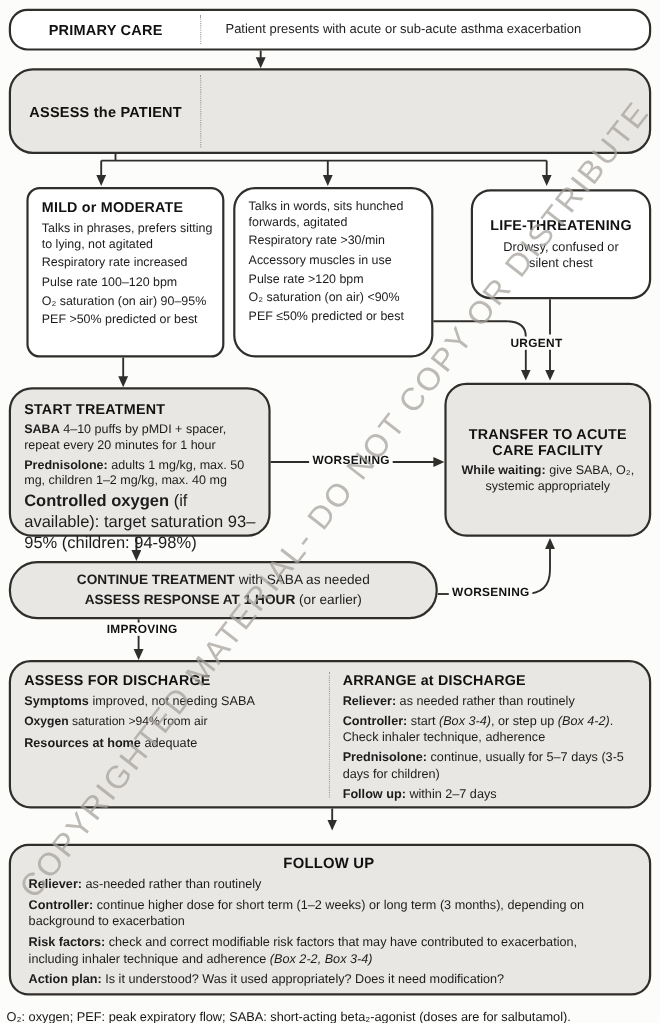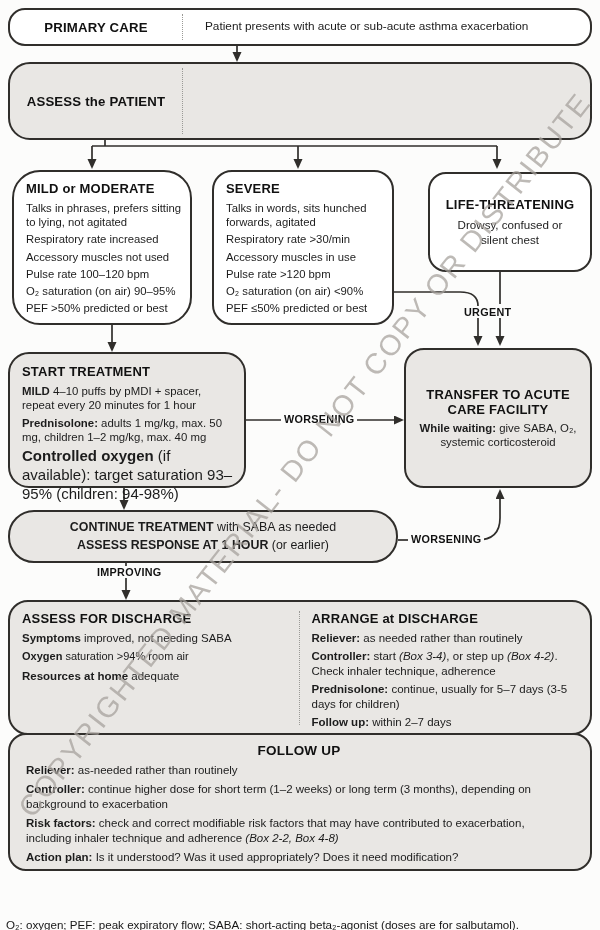--- a/index.html
+++ b/index.html
@@ -71,56 +71,54 @@
     <div class="rightcell">
       <p class="desc">Patient presents with acute or sub-acute asthma exacerbation</p>
     </div>
   </div>
 
   <div class="node gray split" style="left:8px;top:62px;width:584px;height:78px;border-radius:22px;">
     <div class="leftcell hd">ASSESS the PATIENT</div>
     <div class="divider"></div>
   </div>
 
-  <div class="node" style="left:12px;top:170px;width:180px;height:155px;border-radius:28px;padding:9px 6px 6px 12px;">
+  <div class="node" style="left:24px;top:170px;width:180px;height:155px;border-radius:12px;padding:9px 6px 6px 12px;">
     <p class="box-title">MILD or MODERATE</p>
     <p class="crit">Talks in phrases, prefers sitting to lying, not agitated</p>
     <p class="crit">Respiratory rate increased</p>
-    <p class="crit">Accessory muscles not used</p>
     <p class="crit">Pulse rate 100–120 bpm</p>
     <p class="crit">O₂ saturation (on air) 90–95%</p>
     <p class="crit">PEF &gt;50% predicted or best</p>
   </div>
 
   <div class="node" style="left:212px;top:170px;width:182px;height:155px;border-radius:20px;padding:9px 6px 6px 12px;">
-    <p class="box-title">SEVERE</p>
     <p class="crit">Talks in words, sits hunched forwards, agitated</p>
     <p class="crit">Respiratory rate &gt;30/min</p>
     <p class="crit">Accessory muscles in use</p>
     <p class="crit">Pulse rate &gt;120 bpm</p>
     <p class="crit">O₂ saturation (on air) &lt;90%</p>
     <p class="crit">PEF ≤50% predicted or best</p>
   </div>
 
   <div class="node" style="left:428px;top:172px;width:164px;height:100px;border-radius:18px;display:flex;flex-direction:column;align-items:center;justify-content:center;padding:4px 8px;">
     <p class="box-title center" style="margin:0 0 6px;">LIFE-THREATENING</p>
     <p class="crit center" style="font-size:11.6px;margin:0;max-width:110px;">Drowsy, confused or silent chest</p>
   </div>
 
   <div class="node gray" style="left:8px;top:352px;width:238px;height:136px;border-radius:21px;padding:10px 8px 6px 12px;">
     <p class="box-title">START TREATMENT</p>
-    <p class="crit" style="font-size:11.4px;"><b>MILD</b><span>  4–10 puffs by pMDI + spacer, repeat every 20 minutes for 1 hour</span></p>
+    <p class="crit" style="font-size:11.4px;"><b>SABA</b><span>  4–10 puffs by pMDI + spacer, repeat every 20 minutes for 1 hour</span></p>
     <p class="crit" style="font-size:11.4px;"><b>Prednisolone:</b><span> adults 1 mg/kg, max. 50 mg, children 1–2 mg/kg, max.  40 mg</span></p>
     <p class="crit" style="font-size:15px;"><b>Controlled oxygen</b><span> (if available): target saturation 93–95% (children: 94-98%)</span></p>
   </div>
 
   <div class="node gray" style="left:404px;top:348px;width:188px;height:140px;border-radius:20px;display:flex;flex-direction:column;align-items:center;justify-content:center;padding:5px 10px;">
     <p class="box-title center" style="margin:0;">TRANSFER TO ACUTE</p>
     <p class="box-title center" style="margin:0 0 4px;">CARE FACILITY</p>
-    <p class="crit center" style="font-size:11.4px;margin:0;"><b>While waiting:</b><span> give SABA, O₂, systemic corticosteroid</span></p>
+    <p class="crit center" style="font-size:11.4px;margin:0;"><b>While waiting:</b><span> give SABA, O₂, systemic appropriately</span></p>
   </div>
 
   <div class="node gray" style="left:8px;top:510px;width:390px;height:53px;border-radius:26px;display:flex;flex-direction:column;align-items:center;justify-content:center;">
     <p class="center" style="font-size:12.4px;margin:0;line-height:1.45;"><b>CONTINUE TREATMENT</b><span> with SABA as needed</span></p>
     <p class="center" style="font-size:12.4px;margin:0;line-height:1.45;"><b>ASSESS RESPONSE AT 1 HOUR</b><span> (or earlier)</span></p>
   </div>
 
   <div class="flowlabel" style="left:461px;top:306px;background:transparent;">URGENT</div>
   <div class="flowlabel" style="left:281px;top:413px;">WORSENING</div>
   <div class="flowlabel" style="left:408px;top:533px;">WORSENING</div>
@@ -138,25 +136,25 @@
       <div class="col2">
         <p class="box-title">ARRANGE at DISCHARGE</p>
         <p class="crit" style="font-size:11.5px;margin-bottom:4px;"><b>Reliever:</b><span> as needed rather than routinely</span></p>
         <p class="crit" style="font-size:11.5px;margin-bottom:4px;"><b>Controller:</b><span> start </span><i>(Box 3-4)</i><span>, or step up </span><i>(Box 4-2)</i><span>. Check inhaler technique, adherence</span></p>
         <p class="crit" style="font-size:11.5px;margin-bottom:4px;"><b>Prednisolone:</b><span> continue, usually for 5–7 days (3-5 days for children)</span></p>
         <p class="crit" style="font-size:11.5px;"><b>Follow up:</b><span> within 2–7 days</span></p>
       </div>
     </div>
   </div>
 
-  <div class="node gray" style="left:8px;top:733px;width:584px;height:138px;border-radius:18px;padding:8px 18px 6px 16px;">
+  <div class="node gray" style="left:8px;top:767px;width:584px;height:138px;border-radius:18px;padding:8px 18px 6px 16px;">
     <p class="box-title center" style="font-size:13.5px;margin:0 0 5px;">FOLLOW UP</p>
     <p class="crit" style="font-size:11.5px;margin-bottom:5px;"><b>Reliever:</b><span> as-needed rather than routinely</span></p>
     <p class="crit" style="font-size:11.5px;margin-bottom:5px;"><b>Controller:</b><span> continue higher dose for short term (1–2 weeks) or long term (3 months), depending on background to exacerbation</span></p>
-    <p class="crit" style="font-size:11.5px;margin-bottom:5px;"><b>Risk factors:</b><span> check and correct modifiable risk factors that may have contributed to exacerbation, including inhaler technique and adherence </span><i>(Box 2-2, Box 4-8)</i></p>
+    <p class="crit" style="font-size:11.5px;margin-bottom:5px;"><b>Risk factors:</b><span> check and correct modifiable risk factors that may have contributed to exacerbation, including inhaler technique and adherence </span><i>(Box 2-2, Box 3-4)</i></p>
     <p class="crit" style="font-size:11.5px;"><b>Action plan:</b><span> Is it understood? Was it used appropriately? Does it need modification?</span></p>
   </div>
 
   <p class="footnote">O₂: oxygen; PEF: peak expiratory flow; SABA: short-acting beta₂-agonist (doses are for salbutamol).</p>
 
   <div class="watermark">COPYRIGHTED MATERIAL- DO NOT COPY OR DISTRIBUTE</div>
 
 </div>
 
 </body></html>

